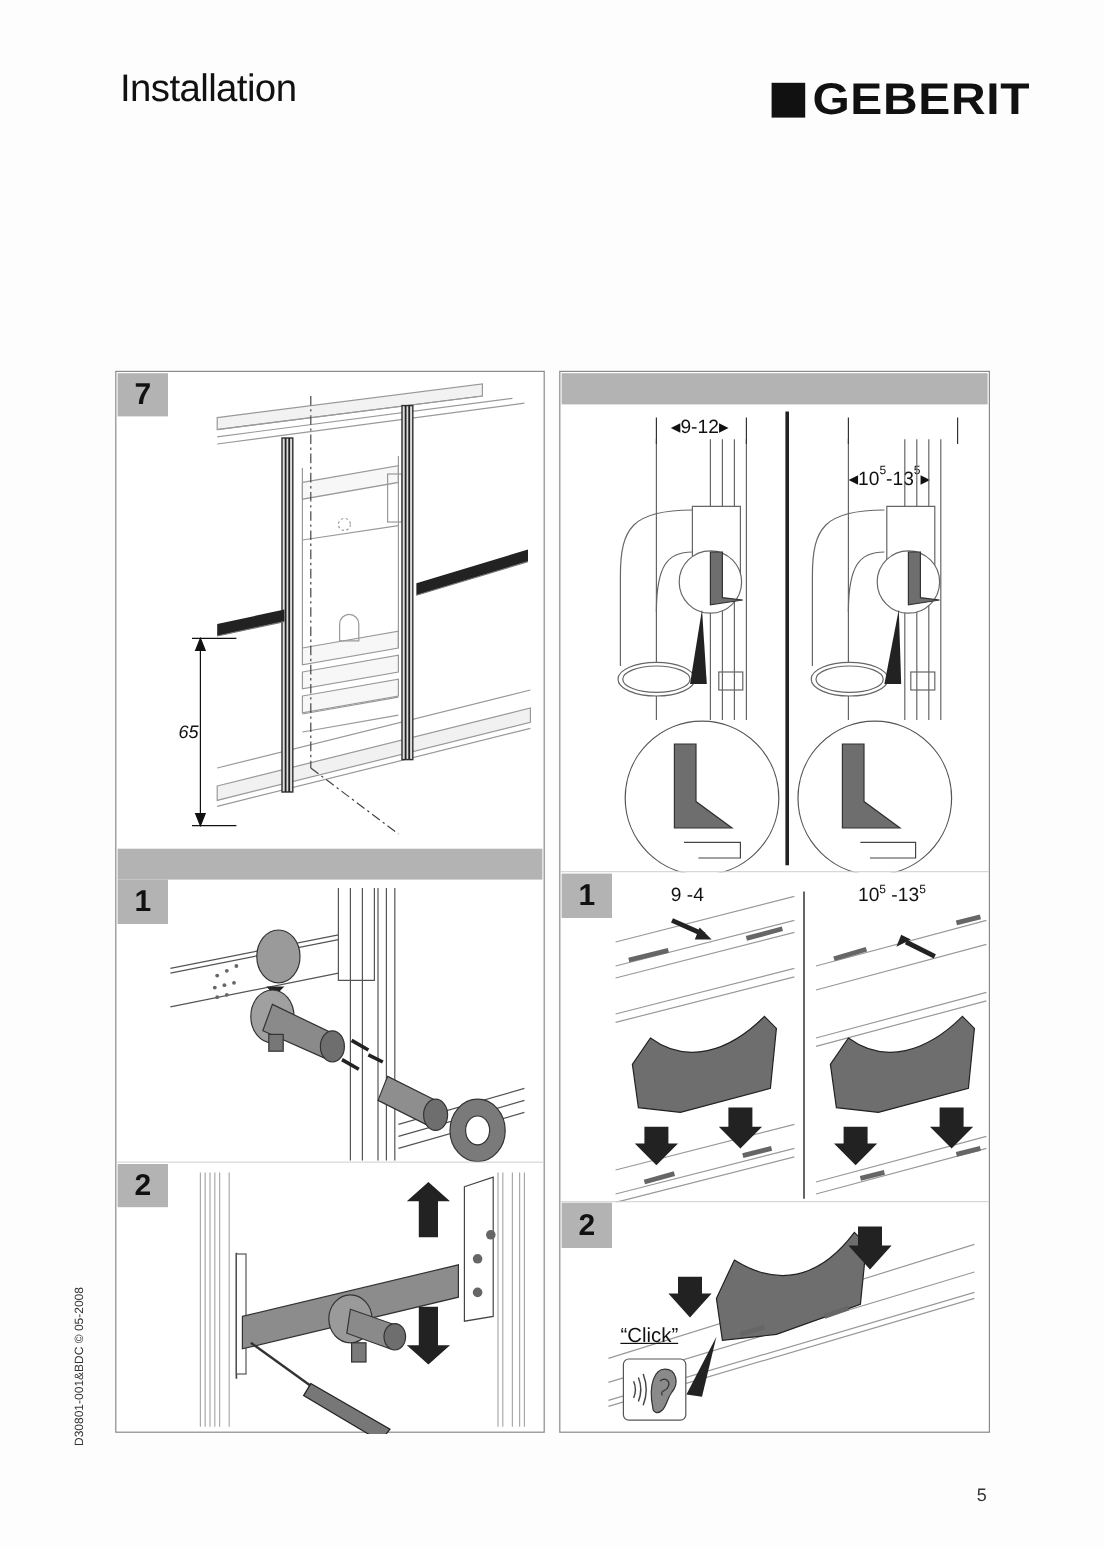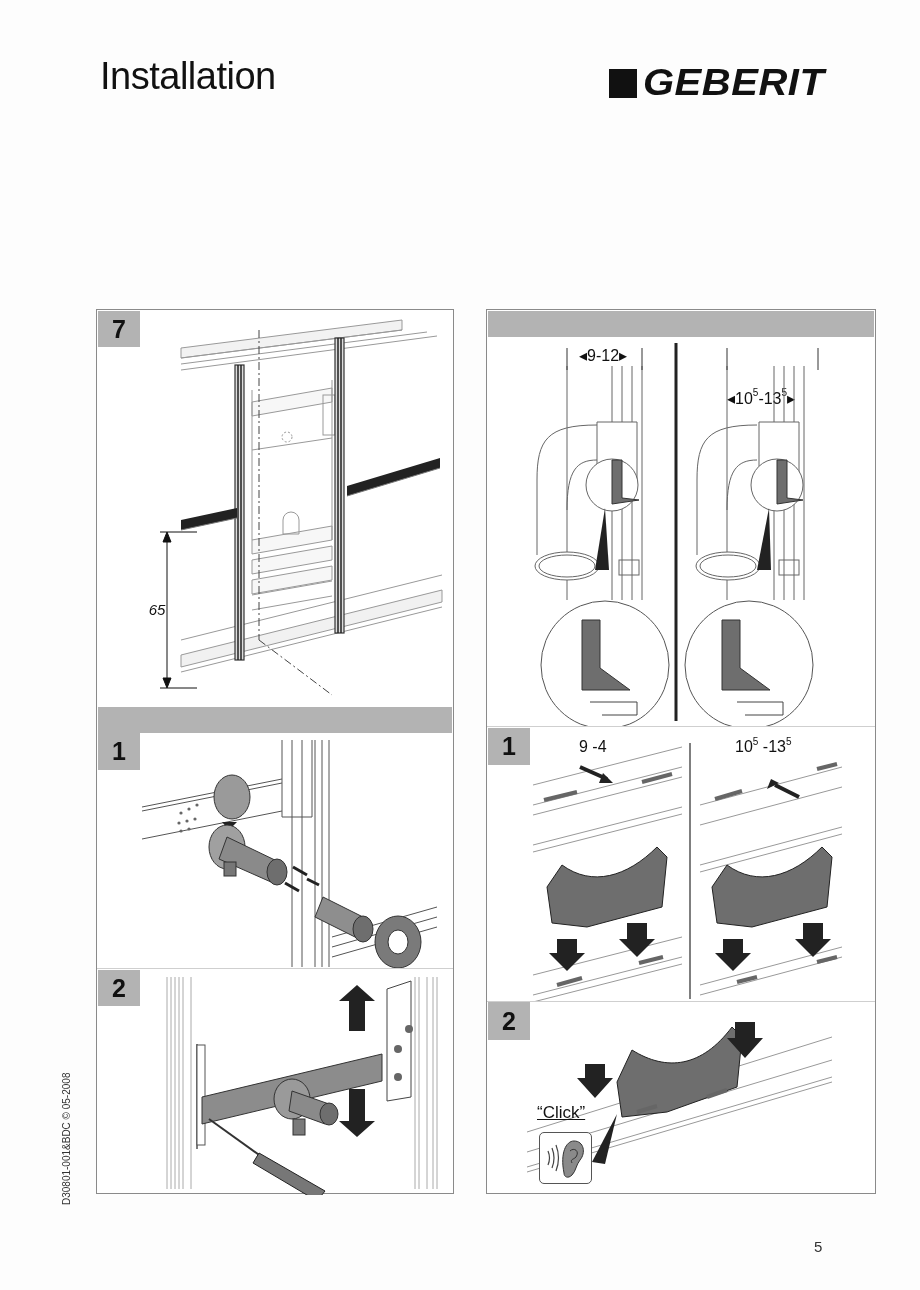--- a/index.html
+++ b/index.html
@@ -1,34 +1,34 @@
 <!DOCTYPE html>
 <html><head>
 <meta charset="utf-8">
 <style>
   html, body { margin:0; padding:0; }
   body {
     width:920px; height:1290px; position:relative; overflow:hidden;
     background:#fdfdfd; font-family:"Liberation Sans", sans-serif; color:#111;
   }
   .page-title {
-    position:absolute; left:100px; top:55px; font-size:38px; font-weight:normal;
+    position:absolute; left:100px; top:55px; font-size:32px; font-weight:normal;
     letter-spacing:-0.5px; color:#111; font-family:"Liberation Sans", sans-serif;
   }
-  .logo { position:absolute; left:609px; top:68px; height:30px; display:flex; align-items:flex-end;font-style:italic; }
+  .logo { position:absolute; left:643px; top:68px; height:30px; display:flex; align-items:flex-end; }
   .logo-square { width:28px; height:29px; background:#111; margin-right:6px; }
   .logo-text {
     font-family:"Liberation Sans", sans-serif; font-weight:bold; font-size:37px;
     letter-spacing:0.5px; line-height:30px; color:#111; transform:scaleX(1.08); transform-origin:left center;
   }
   .panel {
     position:absolute; border:1px solid #8a8a8a; background:#fff; box-sizing:border-box;
   }
   .panel-left { left:96px; top:309px; width:358px; height:885px; }
-  .panel-right { left:486px; top:309px; width:390px; height:885px; }
+  .panel-right { left:466px; top:309px; width:359px; height:885px; }
   .section { position:absolute; left:0; right:0; overflow:hidden; }
   .hdr-band { position:absolute; left:1px; right:1px; background:#b3b3b3; }
   .badge {
     position:absolute; left:1px; width:42px; background:#b3b3b3;
     font-size:25px; font-weight:bold; color:#111; text-align:center;
     font-family:"Liberation Sans", sans-serif;
   }
   .divider { position:absolute; left:0; right:0; height:1px; background:#cfcfcf; }
   svg.ill { position:absolute; left:0; top:0; }
   .dim-label { font-family:"Liberation Sans", sans-serif; }

